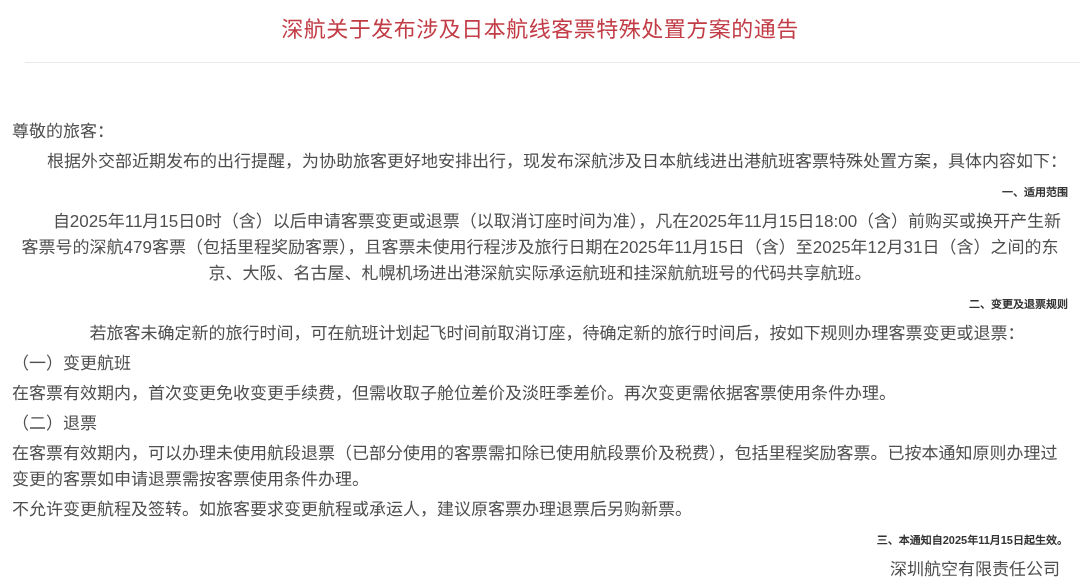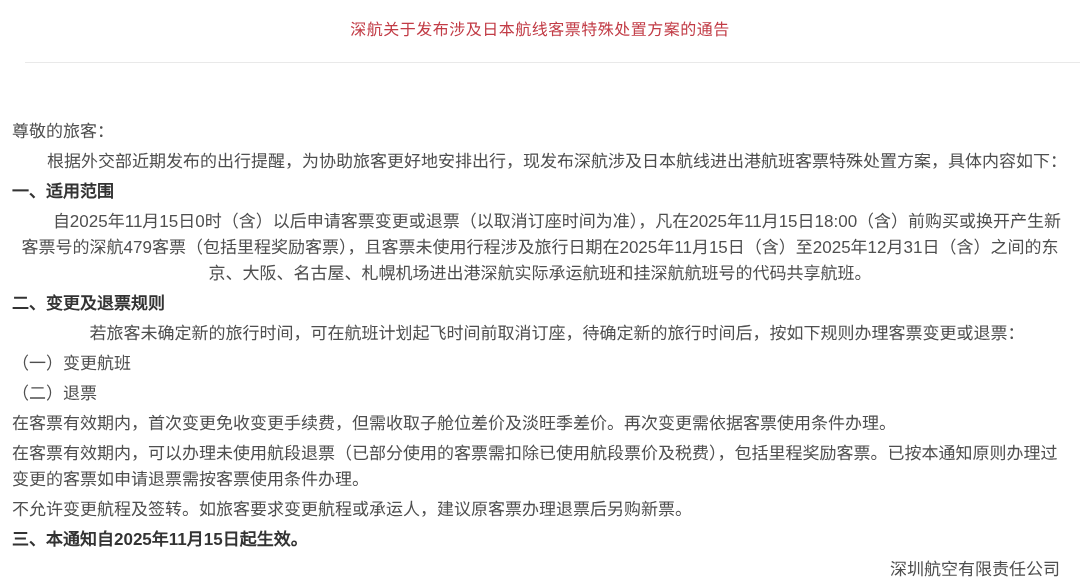--- a/index.html
+++ b/index.html
@@ -17,21 +17,21 @@
   .page {
     width: 1080px;
     height: 587px;
     background: #ffffff;
     position: relative;
   }
   .page-title {
     margin: 0;
     padding-top: 16px;
     text-align: center;
-    font-size: 16px;
+    font-size: 22px;
     font-weight: 400;
     line-height: 28px;
     color: var(--title-red, #c23c46);
     letter-spacing: 0.5px;
   }
   .header-divider {
     border: none;
     border-top: 1px solid var(--divider, #e9e9e9);
     margin: 18px 0 0 25px;
   }
@@ -43,23 +43,24 @@
   }
   .content p, .content h2 {
     margin: 4px;
     padding: 0;
   }
   .indent {
     text-indent: 2em;
     text-align: center;
   }
   .section-heading {
-    font-size: 17px;
+    font-size: 11px;
     font-weight: 700;
     color: var(--heading-text, #333333);
+    text-align: right;
   }
   .signature {
     text-align: right;
     padding-right: 8px;
     font-family: Liberation Serif, serif;
   }
 </style>
 </head>
 <body>
 
@@ -78,23 +79,23 @@
     <h2 class="section-heading">一、适用范围</h2>
 
     <p class="indent">自2025年11月15日0时（含）以后申请客票变更或退票（以取消订座时间为准），凡在2025年11月15日18:00（含）前购买或换开产生新客票号的深航479客票（包括里程奖励客票），且客票未使用行程涉及旅行日期在2025年11月15日（含）至2025年12月31日（含）之间的东京、大阪、名古屋、札幌机场进出港深航实际承运航班和挂深航航班号的代码共享航班。</p>
 
     <h2 class="section-heading">二、变更及退票规则</h2>
 
     <p class="indent">若旅客未确定新的旅行时间，可在航班计划起飞时间前取消订座，待确定新的旅行时间后，按如下规则办理客票变更或退票：</p>
 
     <p>（一）变更航班</p>
 
+    <p>在客票有效期内，首次变更免收变更手续费，但需收取子舱位差价及淡旺季差价。再次变更需依据客票使用条件办理。</p>
+
     <p>（二）退票</p>
-
-    <p>在客票有效期内，首次变更免收变更手续费，但需收取子舱位差价及淡旺季差价。再次变更需依据客票使用条件办理。</p>
 
     <p>在客票有效期内，可以办理未使用航段退票（已部分使用的客票需扣除已使用航段票价及税费），包括里程奖励客票。已按本通知原则办理过变更的客票如申请退票需按客票使用条件办理。</p>
 
 
     <p>不允许变更航程及签转。如旅客要求变更航程或承运人，建议原客票办理退票后另购新票。</p>
 
     <h2 class="section-heading">三、本通知自2025年11月15日起生效。</h2>
 
     <div class="signature">
       <p>深圳航空有限责任公司</p>

